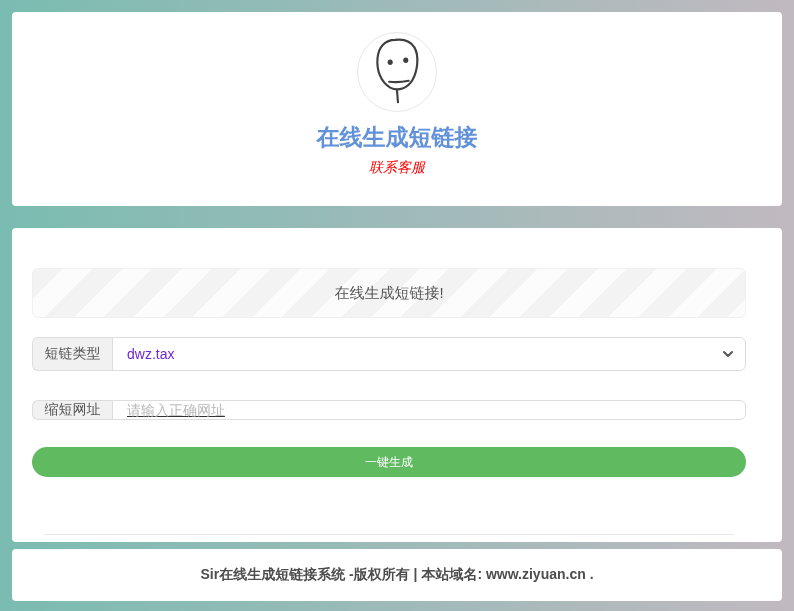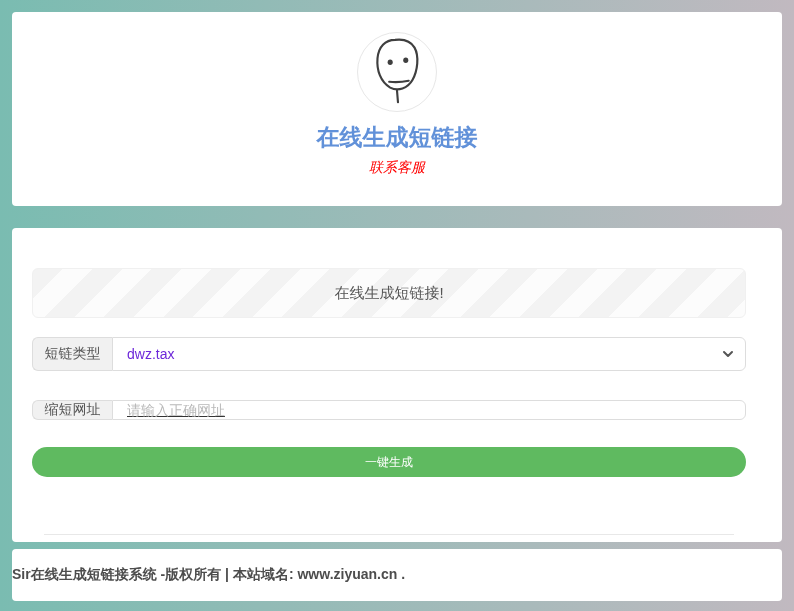--- a/index.html
+++ b/index.html
@@ -77,21 +77,21 @@
   .generate-button{
     display:block;width:100%;height:30px;margin-top:20px;
     background:var(--button-green,#5fba60);border:none;border-radius:15px;
     color:#ffffff;font-size:12px;font-family:inherit;cursor:pointer;
   }
   .divider{
     border:none;border-top:1px solid #e8e8e8;margin:57px 12px 0 12px;
   }
   
   .footer-card{
-    height:52px;display:flex;align-items:center;
+    height:52px;display:flex;align-items:center;justify-content:center;
   }
   .copyright{
     font-size:14px;font-weight:bold;color:#4d4d4d;margin:0;
   }
 </style>
 </head>
 <body>
 
 <div class="page">
 

